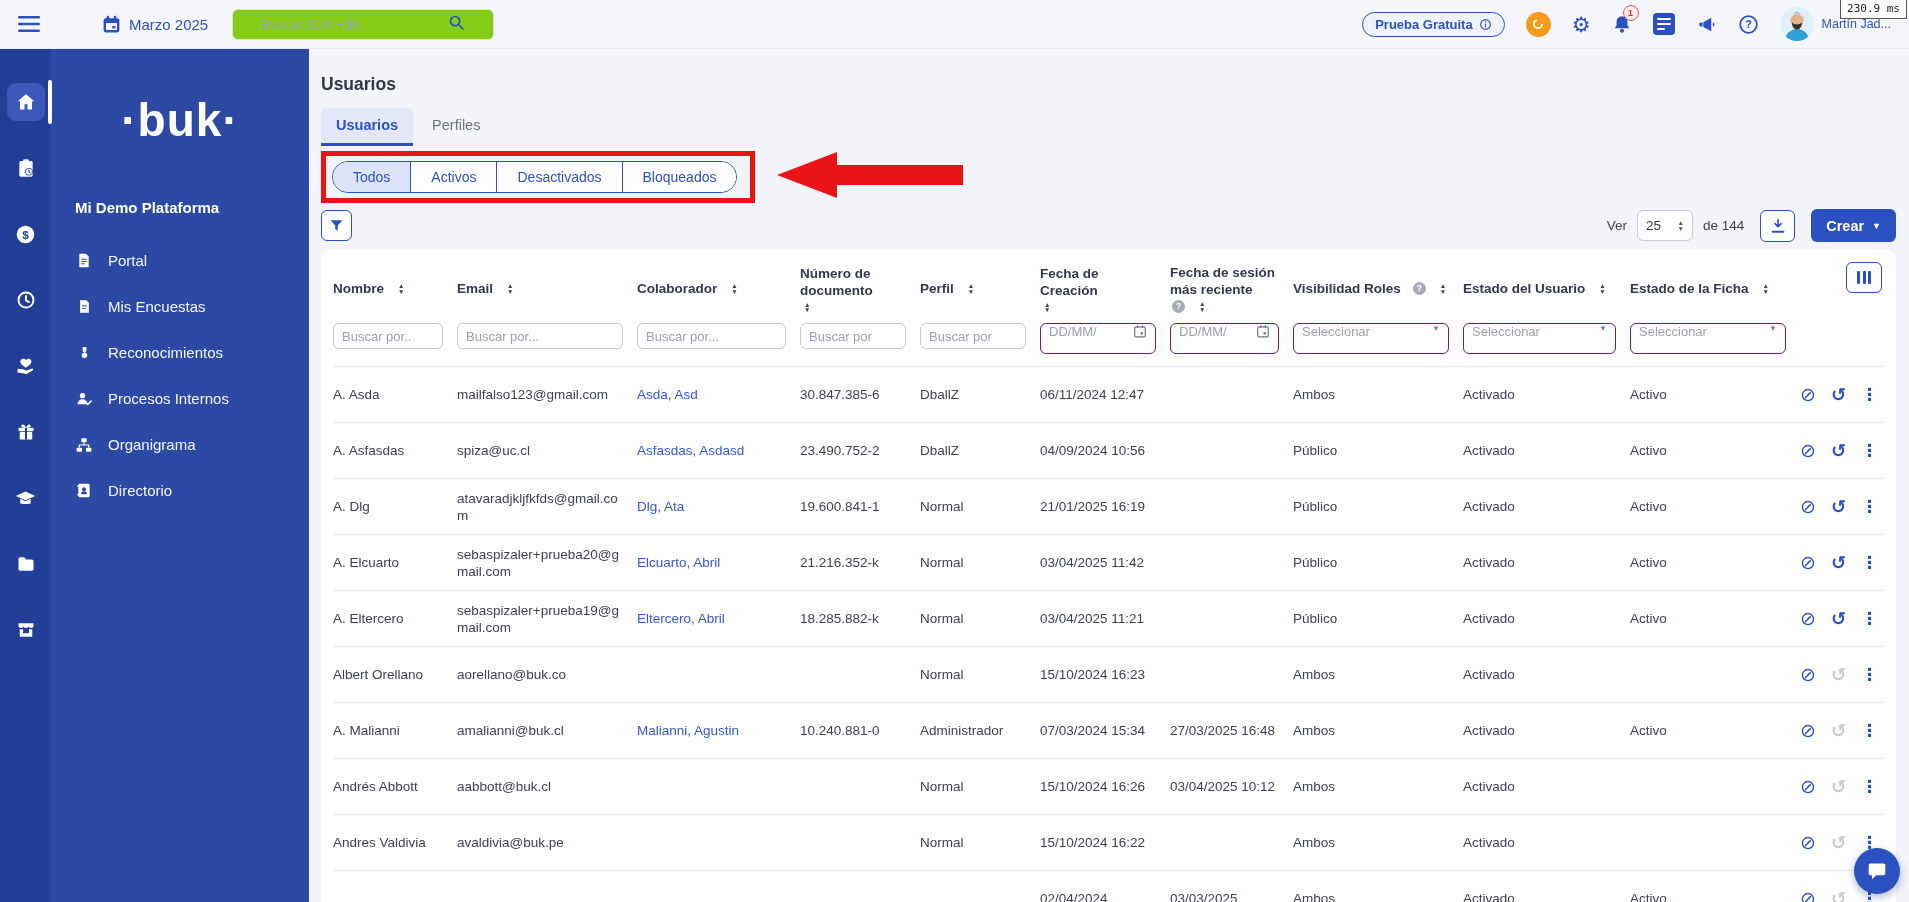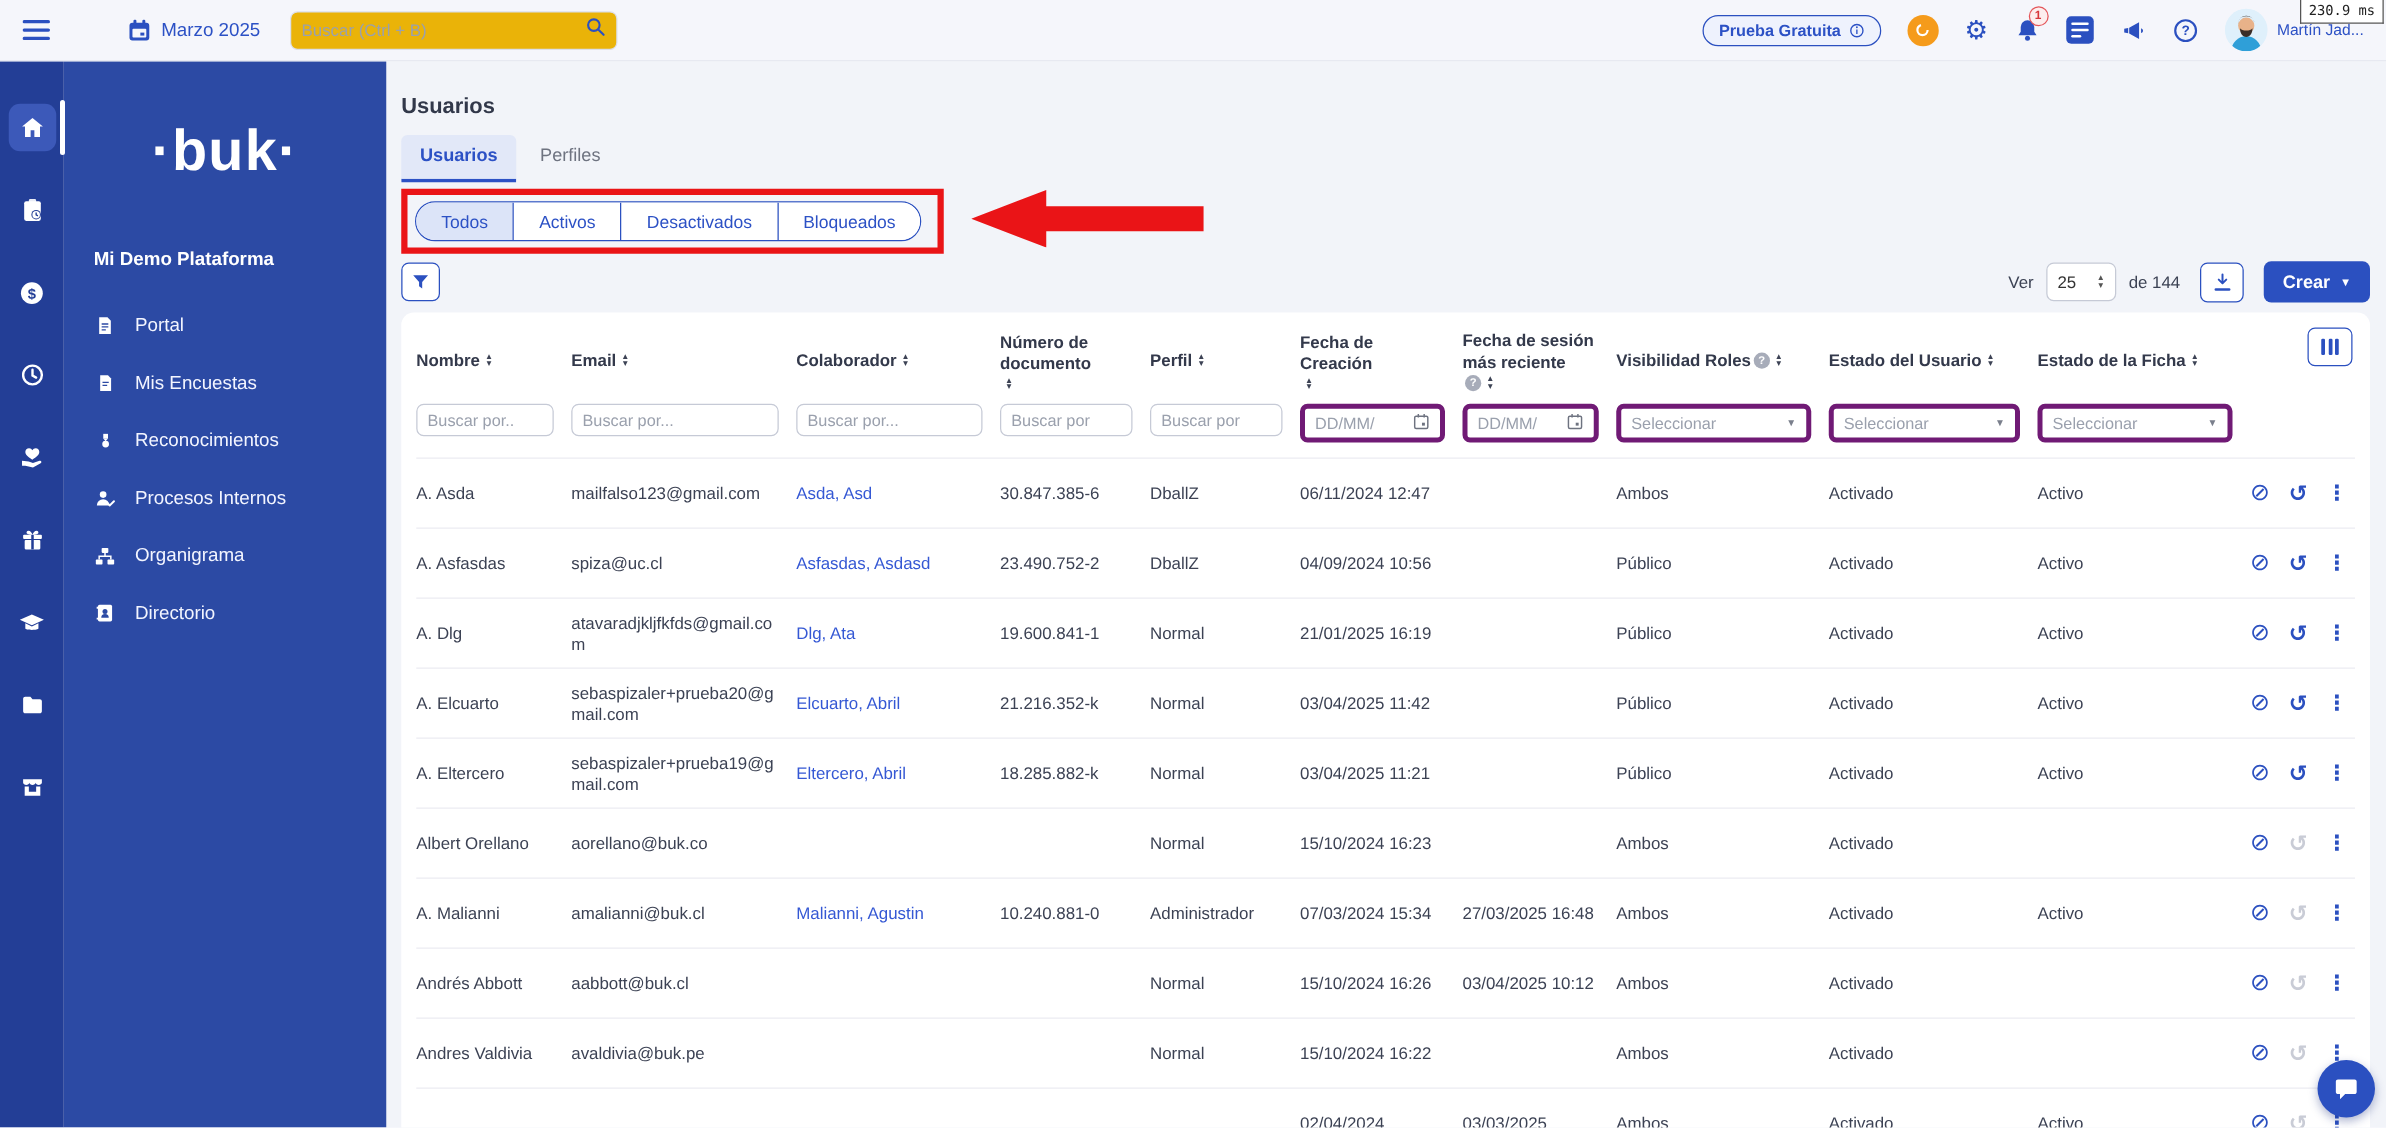--- a/index.html
+++ b/index.html
@@ -9,21 +9,21 @@
     --blue:#2b50c0; --blue-txt:#2c51c5; --rail:#233e96; --panel:#2c4aa4;
     --border:#d9dde8; --text:#363c4e; --muted:#8c919e; --red:#ea1417;
     --rowline:#ececf2;
   }
 
   
   .topbar { height:49px; background:#f5f6fb; border-bottom:1px solid #e7e9f1; display:flex; align-items:center; position:relative; z-index:5; }
   .hamburger { margin-left:18px; width:22px; cursor:pointer; color:var(--blue); }
   .tb-cal { margin-left:62px; color:var(--blue); }
   .tb-month { margin-left:8px; color:var(--blue-txt); font-size:15px; font-weight:500; }
-  .tb-search { margin-left:24px; width:262px; height:31px; background:#eab308; border:1px solid #dcdfe9; border-radius:6px; display:flex; align-items:center; padding:0 8px; }
+  .tb-search { margin-left:24px; width:262px; height:31px; background:#84cc16; border:1px solid #dcdfe9; border-radius:6px; display:flex; align-items:center; padding:0 28px; }
   .tb-search input { border:none; outline:none; flex:1; font-size:13.5px; color:#444; background:transparent; font-family:inherit; }
   .tb-search input::placeholder { color:#9aa0ad; }
   .tb-search .sicon { color:#2b50c0; }
   .tb-right { margin-left:auto; display:flex; align-items:center; gap:21px; padding-right:18px; }
   .trial-pill { display:flex; align-items:center; gap:6px; border:1.5px solid var(--blue); background:#eef2fd; color:var(--blue-txt); font-size:13px; font-weight:600; border-radius:14px; padding:4px 12px; cursor:pointer; }
   .icon-btn { color:var(--blue); cursor:pointer; display:flex; align-items:center; position:relative; }
   .orange-circle { width:25px; height:25px; border-radius:50%; background:#f59b1b; color:#fff; display:flex; align-items:center; justify-content:center; font-weight:700; font-size:14px; }
   .gear-glyph { font-size:21px; line-height:1; }
   .bell-badge { position:absolute; top:-9px; right:-7px; width:16px; height:16px; background:#fdeeee; border:1.2px solid #e4565a; color:#d8383c; border-radius:50%; font-size:9.5px; font-weight:700; display:flex; align-items:center; justify-content:center; }
   .list-sq { width:22px; height:22px; background:var(--blue); border-radius:4px; display:flex; flex-direction:column; justify-content:center; gap:3px; padding:0 4px; }
@@ -69,31 +69,31 @@
   .pagesize { width:56px; height:31px; border:1px solid #c6cad6; border-radius:6px; background:#fff; display:flex; align-items:center; justify-content:space-between; padding:0 8px; font-size:13.5px; color:#333; cursor:pointer; }
   .stepper { display:flex; flex-direction:column; font-size:6.5px; line-height:6px; color:#555; }
   .dl-btn { width:35px; height:32px; border:1.5px solid var(--blue); border-radius:6px; background:#fff; color:var(--blue); display:flex; align-items:center; justify-content:center; cursor:pointer; margin-left:6px; }
   .crear-btn { margin-left:6px; height:33px; background:var(--blue); color:#fff; border:none; border-radius:6px; font-size:14.5px; font-weight:600; padding:0 15px; display:flex; align-items:center; gap:8px; cursor:pointer; font-family:inherit; }
   .crear-btn .caret { font-size:9px; }
 
   
   .card { margin-top:8px; background:#fff; border-radius:10px; position:relative; padding:0 12px; min-height:660px; }
   .tgrid { display:grid; grid-template-columns:124px 180px 163px 120px 120px 130px 123px 170px 167px 170px 1fr; }
   .thead { padding:14px 0 10px; }
-  .th { font-size:13.5px; font-weight:700; color:#33394b; padding-right:14px; display:flex; align-items:center; flex-wrap:wrap; gap:2px 0; line-height:17px; }
+  .th { font-size:13.5px; font-weight:700; color:#33394b; padding-right:14px; display:flex; align-items:center; flex-wrap:wrap; gap:2px 10px; line-height:17px; }
   .sort { display:inline-flex; flex-direction:column; font-size:6.5px; line-height:5.5px; color:#3c4254; margin-left:4px; }
   .qmark { width:13px; height:13px; border-radius:50%; background:#a7acb9; color:#fff; font-size:9px; font-weight:700; display:inline-flex; align-items:center; justify-content:center; margin-left:2px; }
   .cols-btn { position:absolute; top:12px; right:14px; width:36px; height:31px; border:1.5px solid var(--blue); border-radius:6px; background:#fff; display:flex; align-items:center; justify-content:center; gap:2.5px; cursor:pointer; }
   .cols-btn i { width:3px; height:13px; background:var(--blue); display:block; border-radius:1px; }
 
   .filterrow { padding-bottom:12px; }
   .fcell { padding-right:14px; }
   .f-input { width:100%; height:26px; border:1px solid #c6cad6; border-radius:6px; font-size:13px; color:#444; padding:0 8px; outline:none; background:#fff; font-family:inherit; }
   .f-input::placeholder { color:#9aa0ad; }
-  .f-date, .f-select { width:100%; height:31px; border:4px solid #701a75; border-radius:6px; background:#fff; display:flex; align-items:center; justify-content:space-between; padding:0 8px; font-size:13px; color:#9aa0ad; cursor:pointer; }
+  .f-date, .f-select { width:100%; height:31px; border:1px solid #701a75; border-radius:6px; background:#fff; display:flex; align-items:flex-start; justify-content:space-between; padding:0 8px; font-size:13px; color:#9aa0ad; cursor:pointer; }
   .f-date .cal { color:#6e7380; }
   .f-select .dcaret { font-size:8px; color:#7a7f8c; }
 
   .trow { border-top:1px solid var(--rowline); min-height:56px; align-items:center; }
   .td { font-size:13.5px; color:#3c4254; padding:9px 14px 9px 0; line-height:17px; word-break:break-word; }
   .td.link { color:#3558d4; cursor:pointer; }
   .td.actions { display:flex; justify-content:flex-end; align-items:center; gap:15px; padding-right:6px; }
   .act { color:var(--blue); cursor:pointer; line-height:1; }
   .act.block { font-size:19px; }
   .act.refresh { font-size:18px; font-weight:700; }

